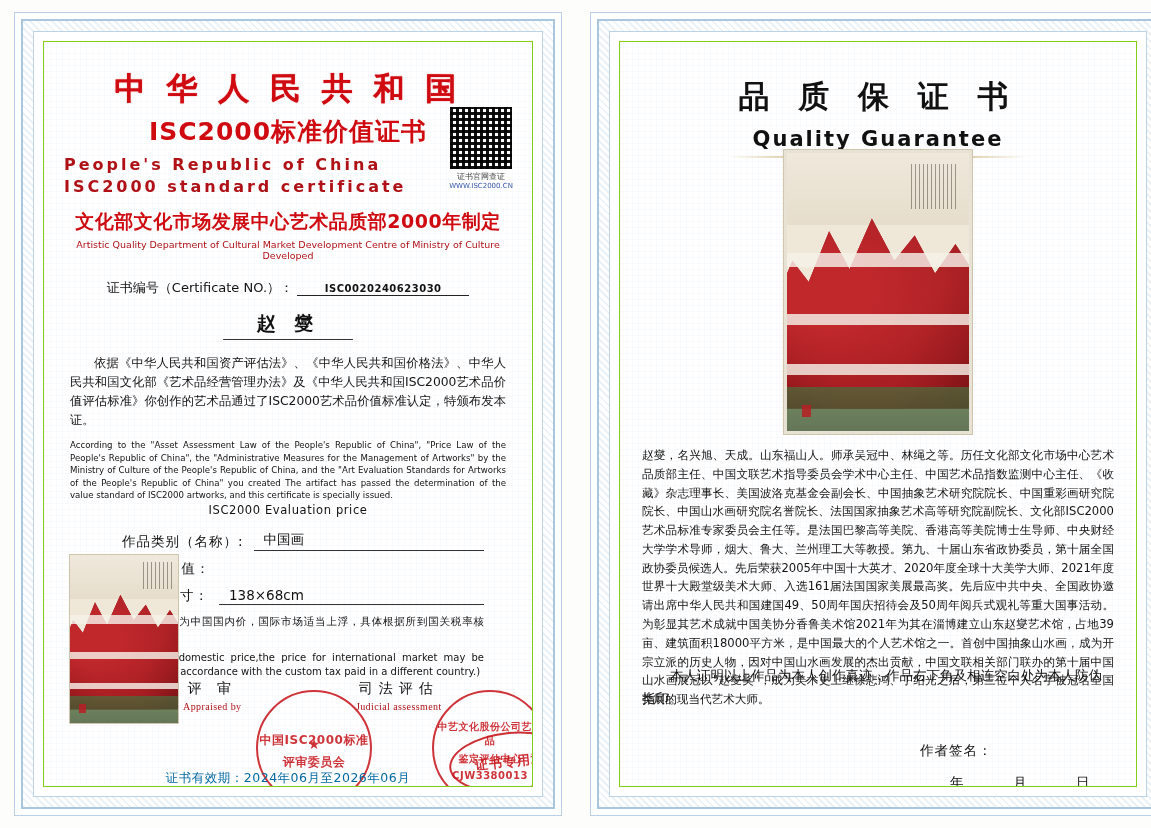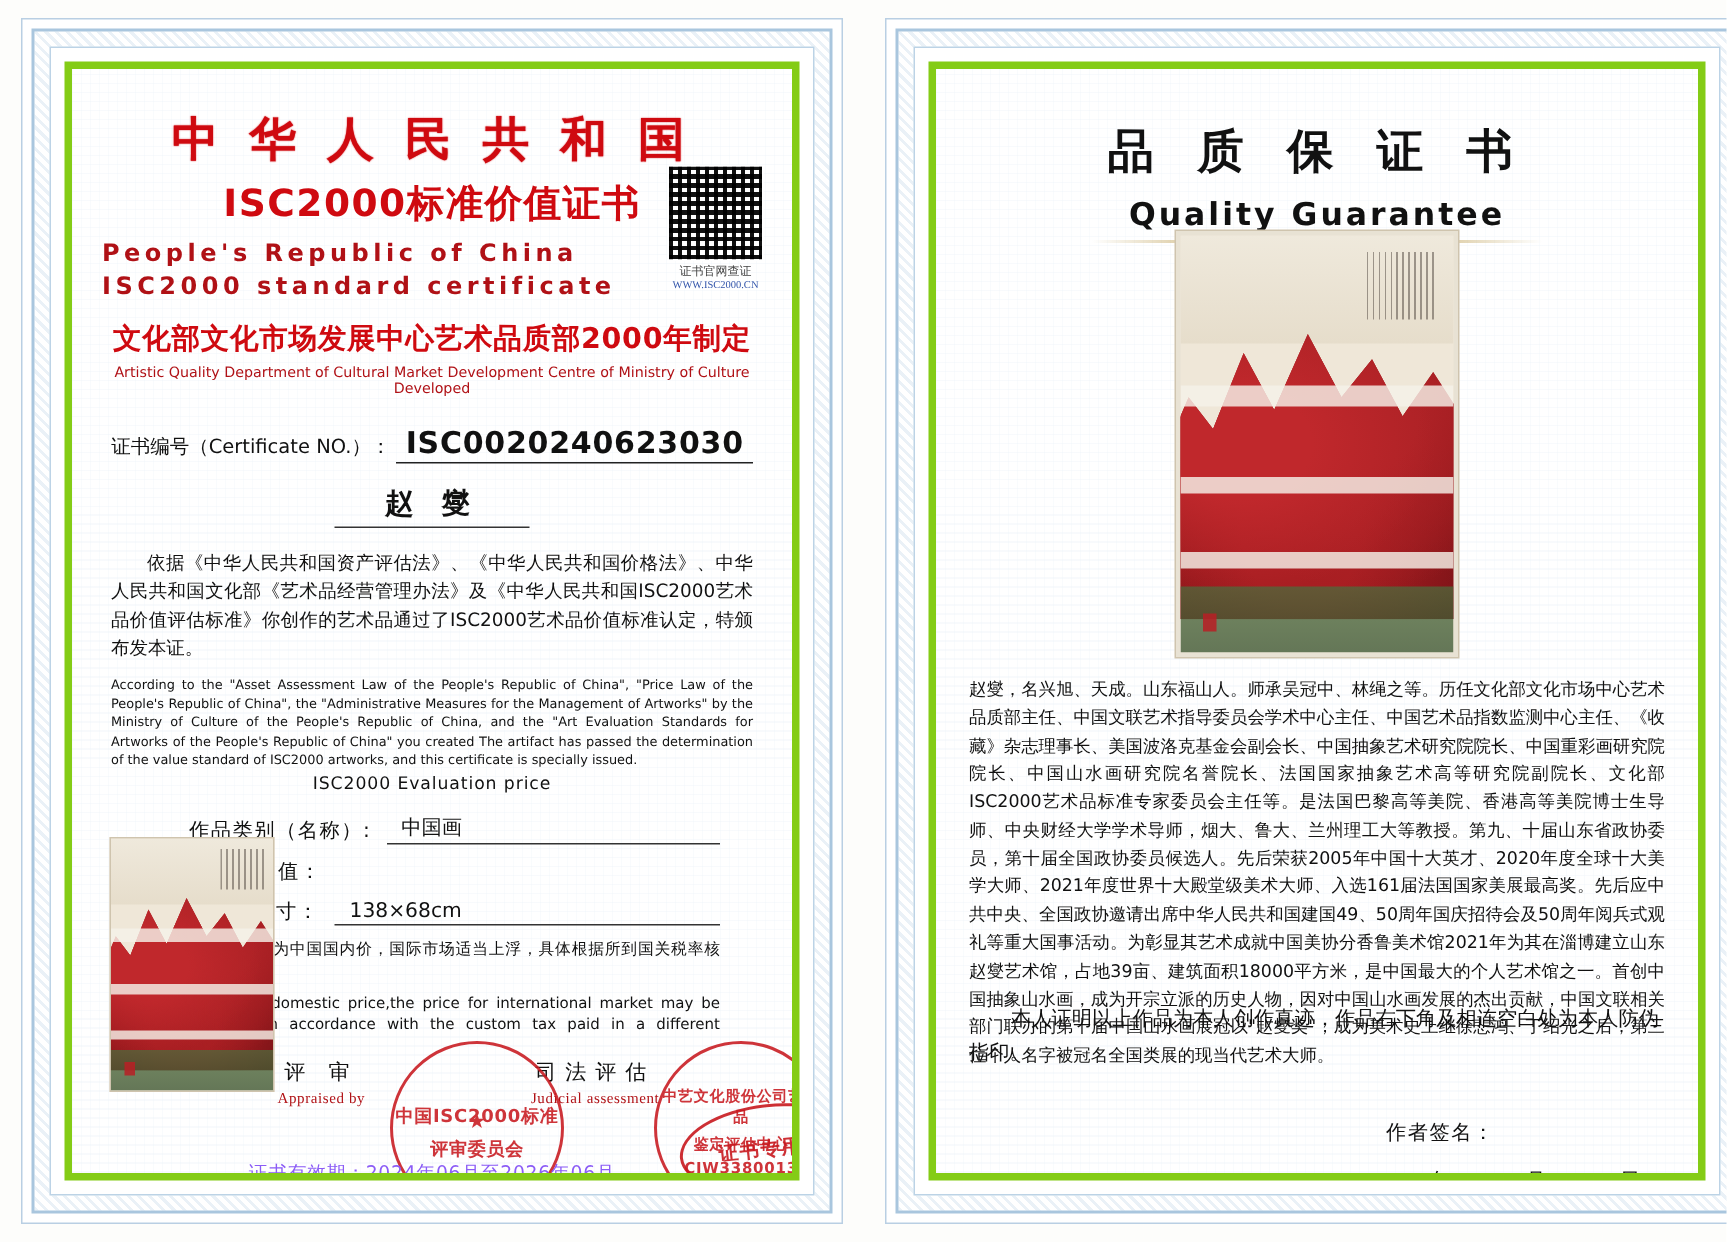--- a/index.html
+++ b/index.html
@@ -44,21 +44,21 @@
   .frame-mid {
     position: absolute;
     inset: 10px;
     border: 1px solid #bcd3e6;
     box-sizing: border-box;
     background: #ffffff;
   }
   .frame-inner {
     position: absolute;
     inset: 9px;
-    border: 5px solid #84cc16;
+    border: 1px solid #84cc16;
     box-sizing: border-box;
     background: #ffffff;
     overflow: hidden;
   }
   
   .guilloche {
     position: absolute;
     inset: 0;
     pointer-events: none;
     opacity: .25;
@@ -128,32 +128,32 @@
     background-color: #fff;
     background-image:
       repeating-linear-gradient(90deg, #111 0 3px, #fff 3px 6px),
       repeating-linear-gradient(0deg, #111 0 3px, #fff 3px 6px);
     background-blend-mode: multiply;
     border: 1px solid #fff;
   }
   .qr-cap {
     font-size: 8px; color: #444; margin-top: 2px; line-height: 1.2;
   }
-  .qr-url { font-size: 7px; color: #3355aa; font-family: Liberation Serif, serif; }
+  .qr-url { font-size: 7px; color: #3355aa; }
 
   .certno-row {
     margin: 18px 0 0 0;
     text-align: center;
     font-size: 13px;
     color: #111;
   }
   .certno-val {
     display: inline-block;
     font-weight: bold;
-    font-size: 20px;
+    font-size: 10px;
     letter-spacing: .5px;
     border-bottom: 1px solid #222;
     padding: 0 6px 1px 6px;
     min-width: 160px;
     text-align: center;
   }
 
   .artist-name {
     margin: 14px auto 0 auto;
     width: 130px;
@@ -294,21 +294,21 @@
     left: 50%;
     top: 44px;
     transform: translateX(-50%);
   }
 
   .valid-line {
     position: absolute;
     left: 0; right: 0; top: 728px;
     text-align: center;
     font-size: 12.5px;
-    color: #8b5cf6;
+    color: #0369a1;
     letter-spacing: .5px;
   }
 
   
   .art {
     position: relative;
     background: #efe7d8;
     border: 1px solid #cfc4ae;
     overflow: hidden;
   }

